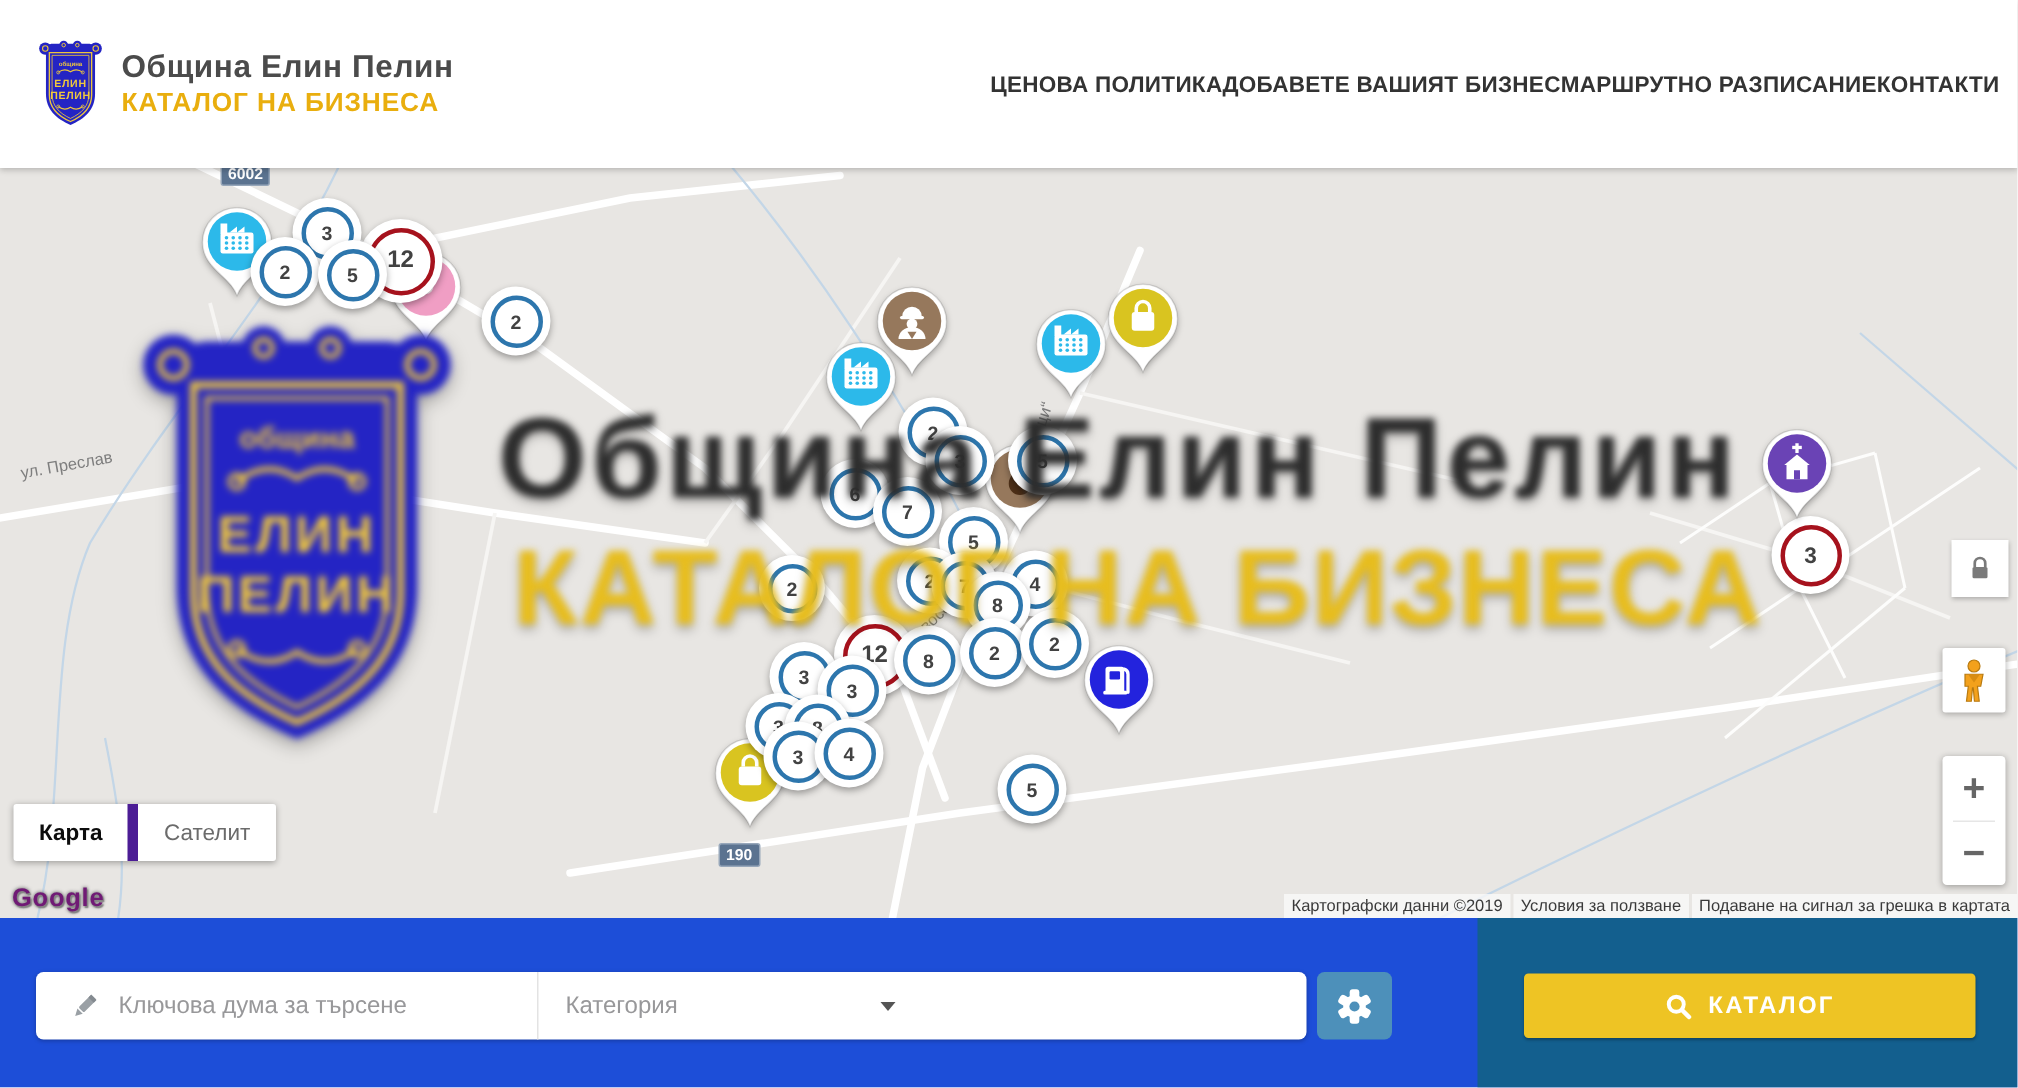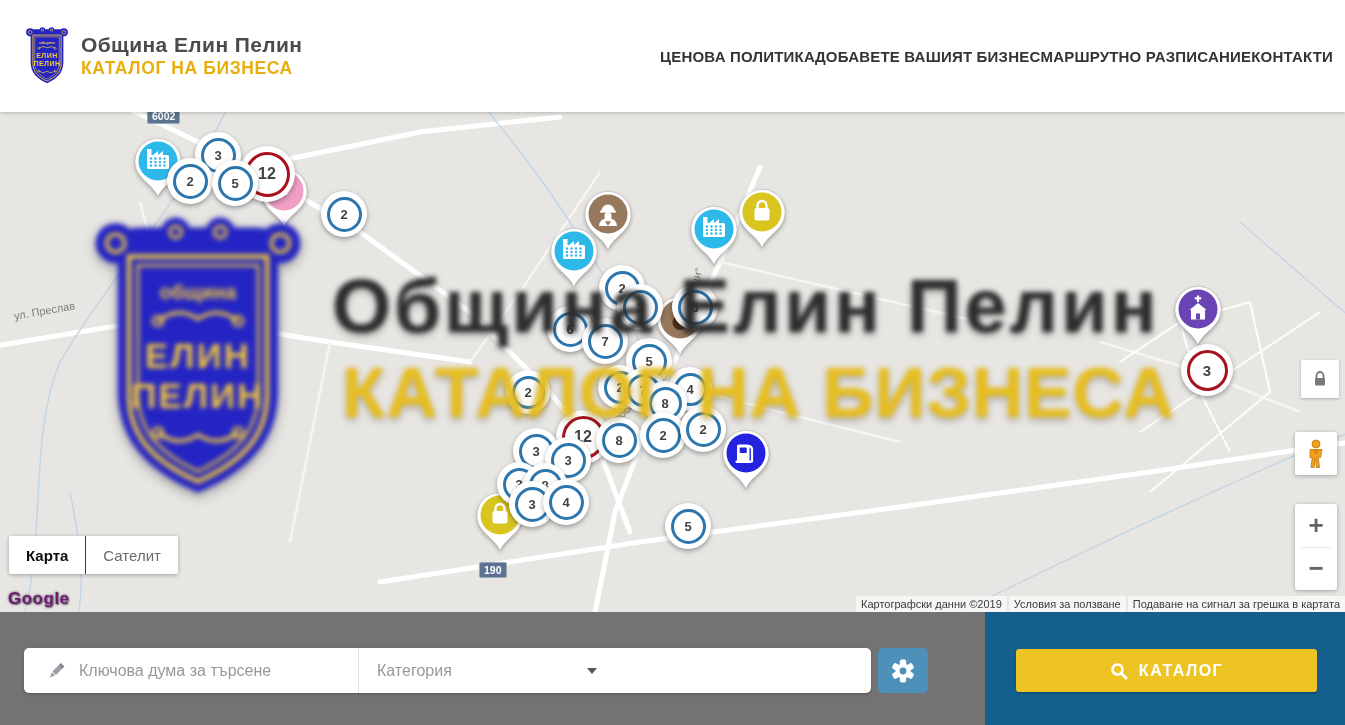--- a/index.html
+++ b/index.html
@@ -39,39 +39,39 @@
   .wm-sub { position:absolute; left:342px; top:240px; font-size:71px; font-weight:bold; color:#e7bd1e;
             letter-spacing:1px; white-space:nowrap; text-shadow:0 3px 6px rgba(0,0,0,0.3); }
   .crest-big { position:absolute; left:85px; top:100px; width:226px; height:294px;
                filter:drop-shadow(0 4px 6px rgba(0,0,0,0.35)); }
 
   
   .maptype { position:absolute; left:9px; top:424px; display:flex; background:#fff; border-radius:2px;
              box-shadow:0 1px 4px rgba(0,0,0,0.3); height:38px; z-index:40; overflow:hidden; }
   .mt { padding:0 17px; display:flex; align-items:center; font-size:15px; cursor:pointer; }
   .mt-map { font-weight:bold; color:#0d0d0d; }
-  .mt-sat { color:#6b6b6b; border-left:1px solid #4c1d95; }
+  .mt-sat { color:#6b6b6b; border-left:7px solid #4c1d95; }
   .lock-btn { position:absolute; right:6px; top:248px; width:38px; height:38px; background:#fff;
               box-shadow:0 1px 3px rgba(0,0,0,0.25); display:flex; align-items:center; justify-content:center;
               z-index:40; cursor:pointer; }
   .pegman-btn { position:absolute; right:8px; top:320px; width:42px; height:43px; background:#fff; border-radius:2px;
                 box-shadow:0 1px 4px rgba(0,0,0,0.3); display:flex; align-items:center; justify-content:center;
                 z-index:40; cursor:pointer; }
   .zoomctl { position:absolute; right:8px; top:392px; width:42px; height:86px; background:#fff; border-radius:3px;
              box-shadow:0 1px 4px rgba(0,0,0,0.3); display:flex; flex-direction:column; z-index:40; }
   .zoomctl .zbtn { flex:1; display:flex; align-items:center; justify-content:center; font-size:26px;
                    font-weight:bold; color:#666; cursor:pointer; }
   .zoomctl .zdiv { height:1px; background:#e6e6e6; margin:0 7px; }
   .glogo { position:absolute; left:8px; bottom:3px; z-index:40; font-size:17px; font-weight:bold; color:#701a75;
            letter-spacing:0.5px; text-shadow:0 0 2px #8a8a8a, 0 0 3px #8a8a8a, 1px 1px 1px #777; }
   .attrib { position:absolute; right:0; bottom:0; z-index:40; display:flex; font-size:11px; color:#3a3a3a; }
   .attrib span { background:rgba(250,250,250,0.78); padding:2px 5px; margin-left:2px; white-space:nowrap; }
 
   
-  .searchbar { position:absolute; top:612px; left:0; width:1345px; height:113px; background:#737373; z-index:50; }
+  .searchbar { position:absolute; top:612px; left:0; width:1345px; height:113px; background:#1d4ed8; z-index:50; }
   .right-panel { position:absolute; right:0; top:0; width:360px; height:113px; background:#135f8e; }
   .filter-bar { position:absolute; left:24px; top:36px; width:847px; height:45px; background:#fff;
                 border-radius:5px; display:flex; box-shadow:0 1px 3px rgba(0,0,0,0.25); }
   .f-keyword { width:334px; display:flex; align-items:center; gap:13px; padding-left:22px; }
   .f-keyword input { border:none; outline:none; font-size:16px; color:#555; width:250px;
                      font-family:"Liberation Sans", sans-serif; }
   .f-keyword input::placeholder { color:#98989a; opacity:1; }
   .f-select { width:256.5px; border-left:1px solid #e3e3e3; display:flex; align-items:center;
               justify-content:space-between; padding:0 18px; cursor:pointer; }
   .f-select .ph { font-size:16px; color:#98989a; }

